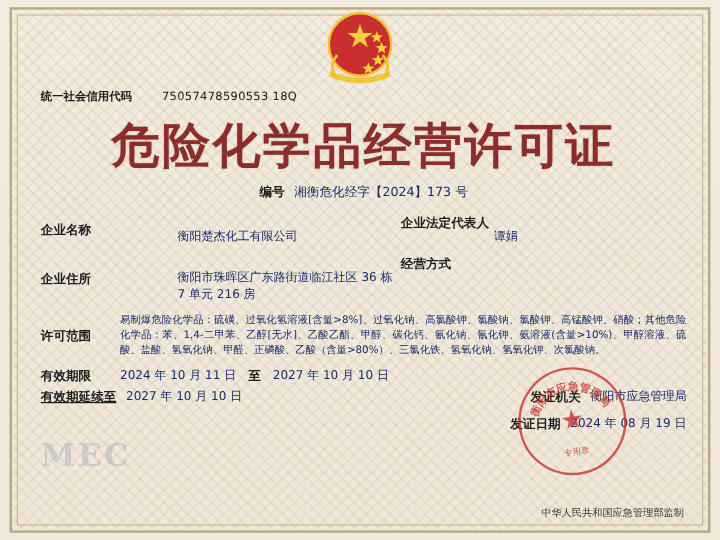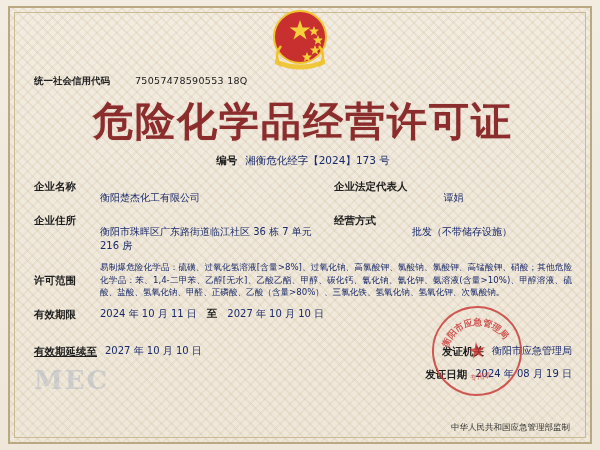--- a/index.html
+++ b/index.html
@@ -64,32 +64,32 @@
     text-shadow:0 0 1px rgba(139,45,45,.4);
   }
   .cert-no{
     display:flex;justify-content:center;align-items:baseline;gap:8px;
     margin:4px 0 12px 0;
   }
   .cert-no .lab{font-size:10.5px;}
   .cert-no .val{font-size:10.5px;color:#1a2a6a;}
 
   .two-col{display:flex;align-items:flex-start;margin-bottom:8px;}
-  .col-l{display:flex;align-items:flex-start;width:300px;}
-  .col-r{display:flex;align-items:flex-start;flex:1;gap:32px;}
+  .col-l{display:flex;align-items:center;width:300px;gap:48px;}
+  .col-r{display:flex;align-items:flex-start;flex:1;}
   .lab-w{width:62px;flex:none;}
   .scope{
     display:flex;align-items:center;margin-bottom:8px;
   }
   .scope .lab{width:62px;flex:none;}
   .scope .val{
     flex:1;font-size:8.6px;line-height:12.5px;text-align:justify;color:#1a2a6a;
     padding-left:4px;
   }
-  .dates{display:flex;align-items:center;margin-bottom:23px;}
+  .dates{display:flex;align-items:center;margin-bottom:3px;}
   .dates .lab{width:62px;flex:none;}
   .dates .val{font-size:10px;color:#1a2a6a;padding-left:4px;}
   .to{font-size:10.5px;font-weight:bold;color:#1d1d1d;margin:0 10px;}
   .right-block{margin-left:auto;display:flex;align-items:center;}
   .right-block .lab{width:62px;flex:none;}
   .seal{
     position:absolute;right:78px;top:306px;
     width:86px;height:86px;border-radius:50%;
     border:2.5px solid #c8302f;
     opacity:.78;
@@ -174,21 +174,20 @@
       </div>
     </div>
 
     <div class="two-col">
       <div class="col-l" style="width:300px;">
         <span class="lab lab-w">企业住所</span>
         <span class="val left-pad" style="max-width:232px;display:inline-block;">衡阳市珠晖区广东路街道临江社区 36 栋 7 单元 216 房</span>
       </div>
       <div class="col-r">
         <span class="lab">经营方式</span>
-        <span class="val left-pad">批发（不带储存设施）</span>
       </div>
     </div>
 
     <div class="scope">
       <span class="lab">许可范围</span>
       <span class="val">易制爆危险化学品：硫磺、过氧化氢溶液[含量&gt;8%]、过氧化钠、高氯酸钾、氯酸钠、氯酸钾、高锰酸钾、硝酸；其他危险化学品：苯、1,4-二甲苯、乙醇[无水]、乙酸乙酯、甲醇、碳化钙、氰化钠、氰化钾、氨溶液(含量&gt;10%)、甲醇溶液、硫酸、盐酸、氢氧化钠、甲醛、正磷酸、乙酸（含量&gt;80%）、三氯化铁、氢氧化钠、氢氧化钾、次氯酸钠。</span>
     </div>
 
     <div class="dates">
       <span class="lab">有效期限</span>

